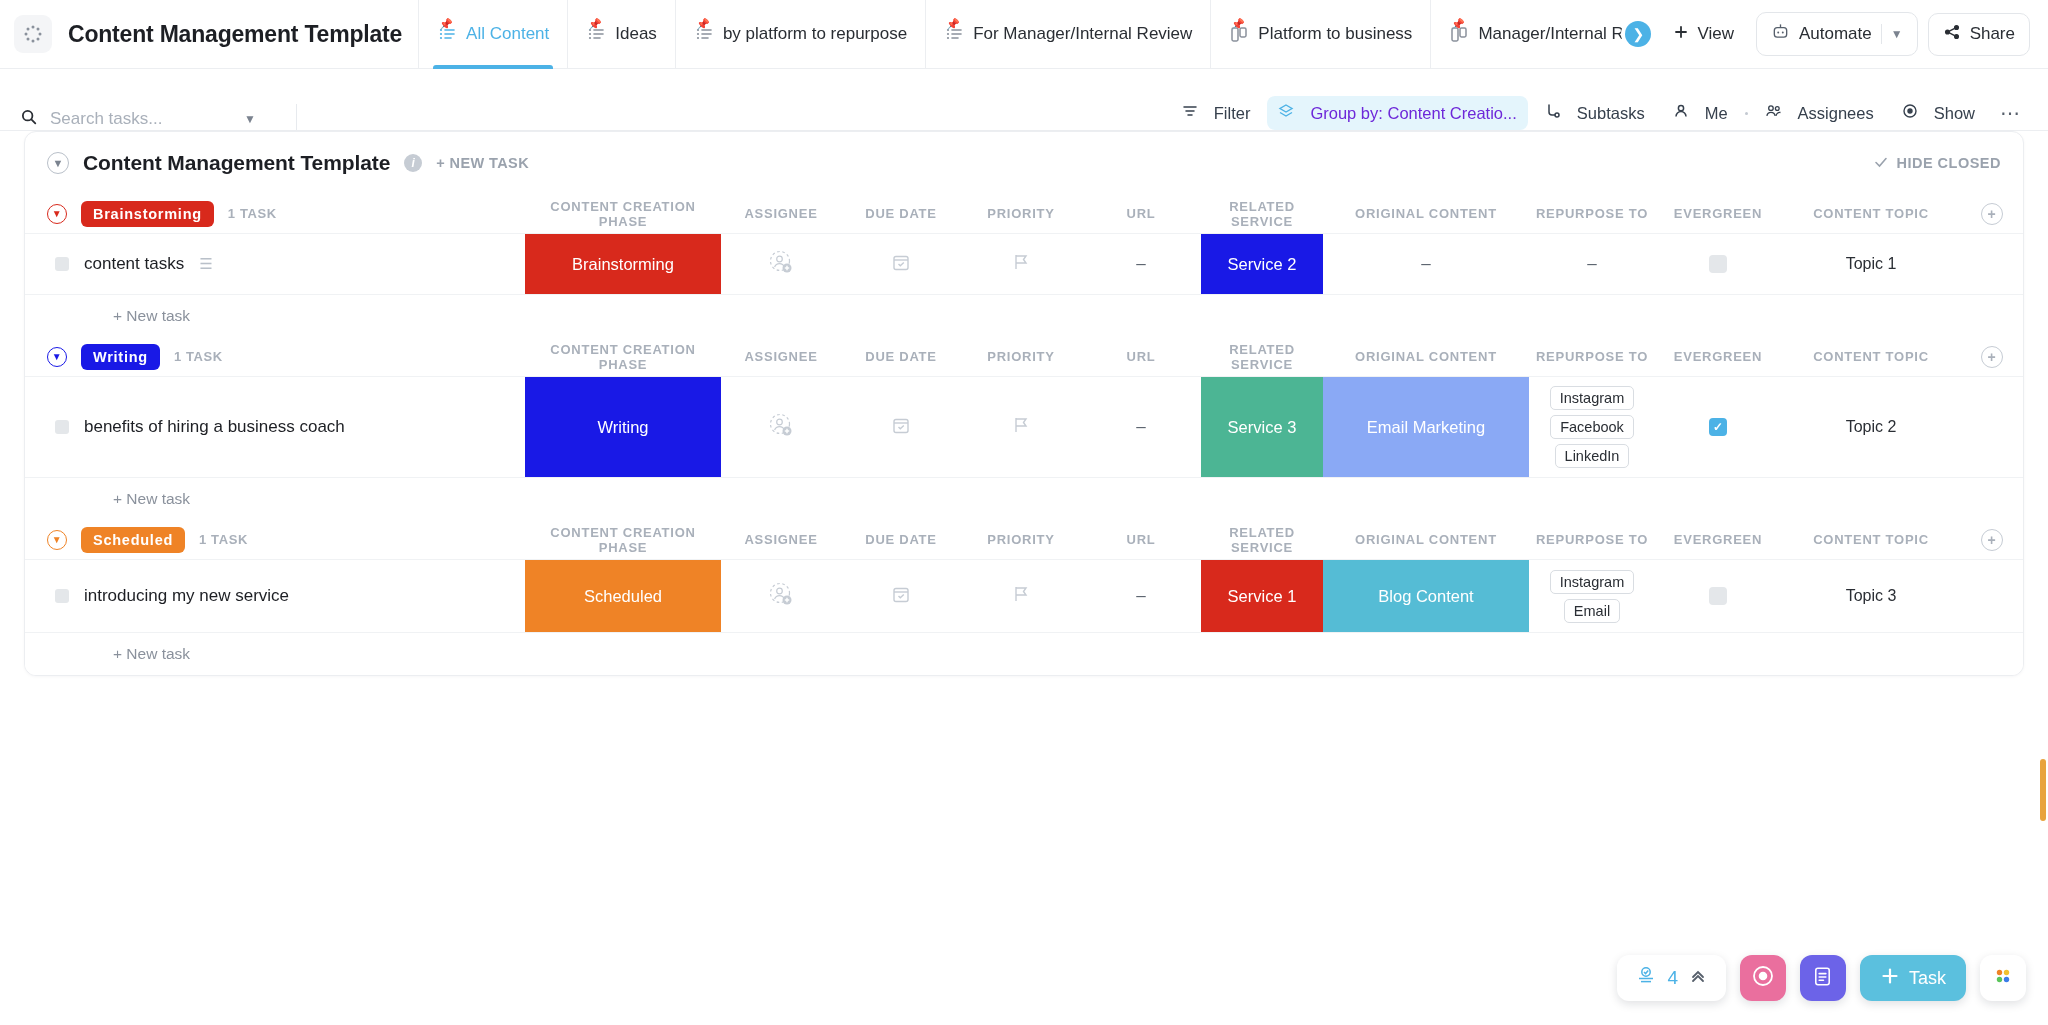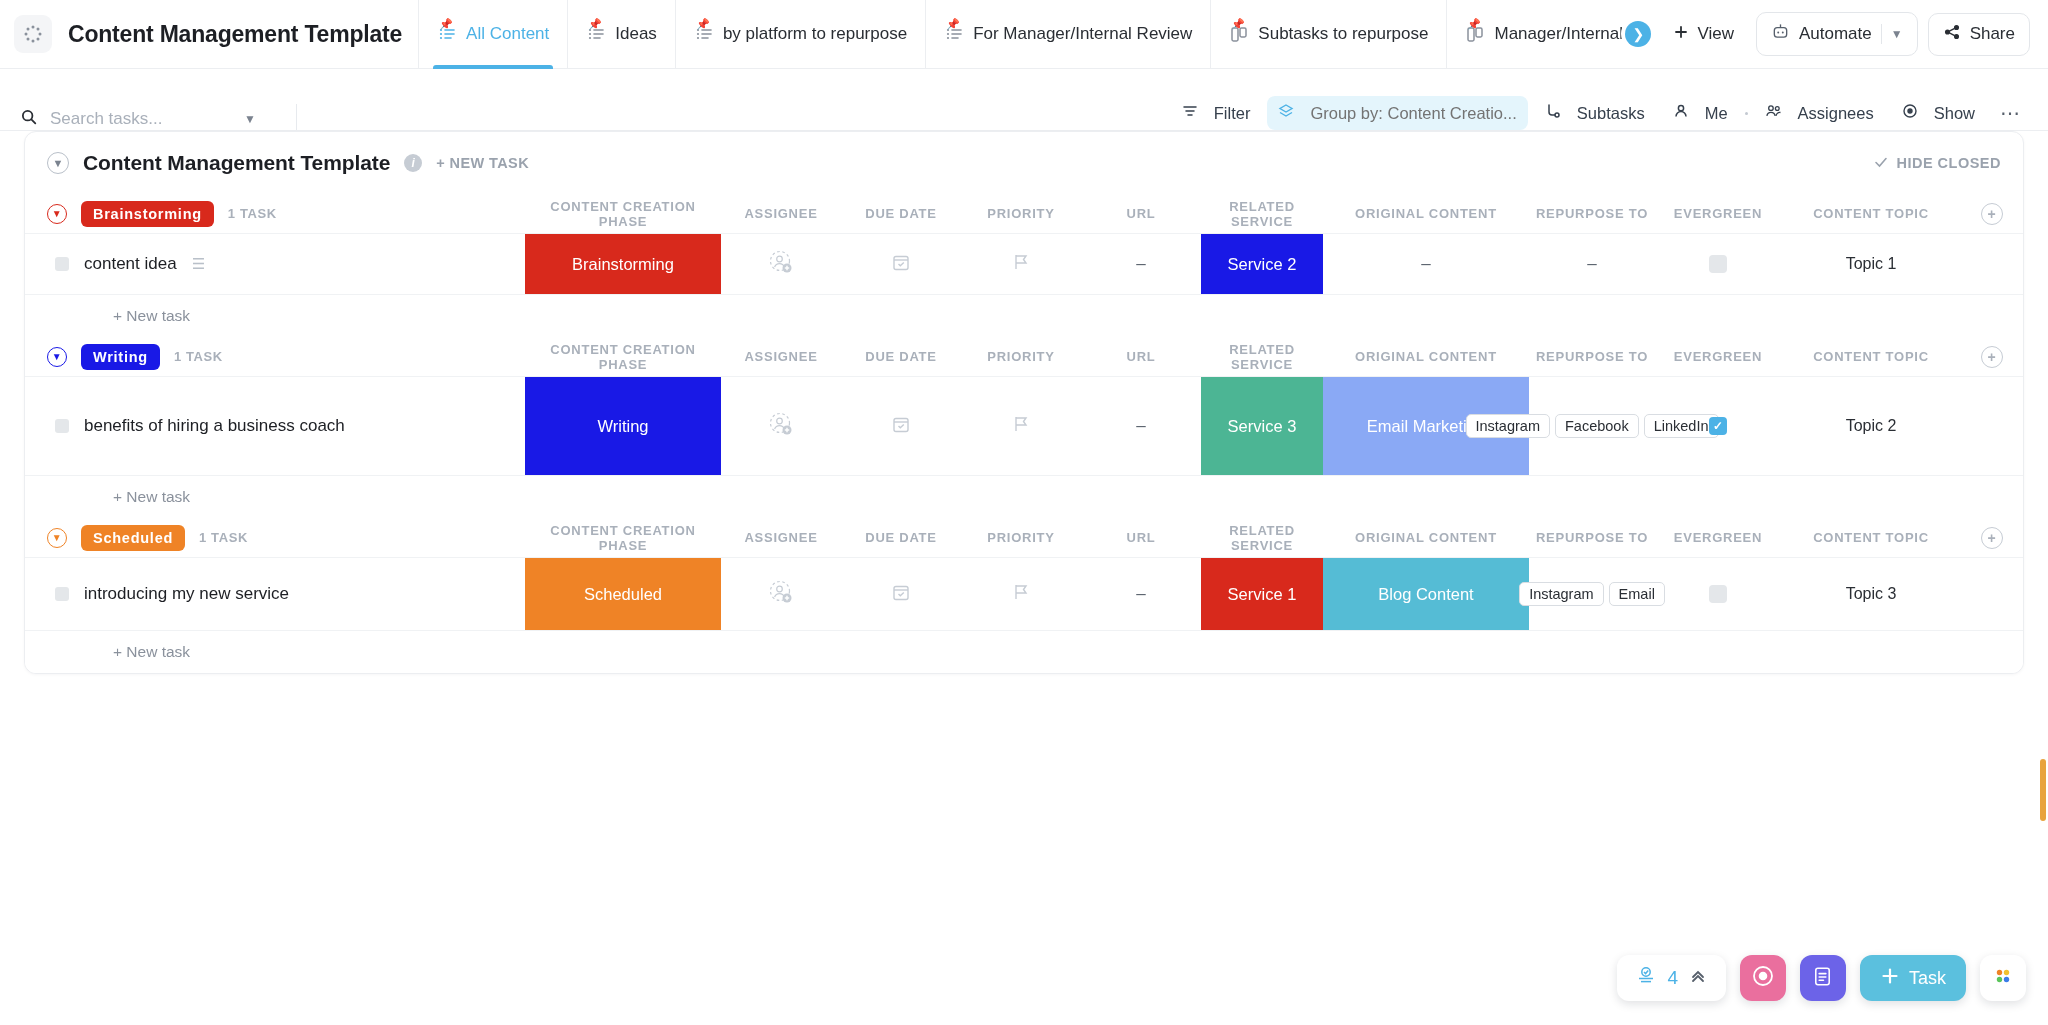--- a/index.html
+++ b/index.html
@@ -98,21 +98,21 @@
   .search-input::placeholder { color: #a9b0ba; }
   .vsep { width: 1px; height: 26px; background: #e7eaee; margin-left: 8px; }
   .filter-actions {
     margin-left: auto; display: flex; align-items: center; gap: 6px;
   }
   .fa-item {
     display: flex; align-items: center; gap: 16px;
     font-size: 16.5px; color: #36404d;
     padding: 7px 11px; border-radius: 8px; cursor: pointer; white-space: nowrap;
   }
-  .fa-item.hl { background: #e4f5fc; color: #737373; }
+  .fa-item.hl { background: #e4f5fc; color: #6d28d9; }
   .dot-sep { width: 3px; height: 3px; border-radius: 50%; background: #c3c9d1; }
   .kebab { letter-spacing: 2px; font-size: 20px; color: #565f6b; padding: 0 8px; cursor: pointer; }
 
   
   .canvas { background: #fff; padding: 0 24px; height: calc(1025px - 69px - 62px); position: relative; }
   .panel {
     margin-top: 0; background: #fff;
     border: 1px solid #eceef1; border-radius: 12px;
     box-shadow: 0 1px 3px rgba(16,24,40,.04);
     overflow: hidden;
@@ -202,21 +202,21 @@
   }
   .subtask-ico { color: #b9c0c9; font-size: 15px; letter-spacing: -1px; }
   .dash { color: #5a626d; font-size: 17px; }
 
   .color-cell {
     color: #fff; font-size: 16.5px;
     display: flex; align-items: center; justify-content: center;
     align-self: stretch; width: 100%;
   }
   .tag-list {
-    display: flex; flex-direction: row; align-items: center;
+    display: flex; flex-direction: column; align-items: center;
     gap: 5px; padding: 9px 0;
   }
   .tag {
     border: 1px solid #d9dde2; border-radius: 5px;
     background: #fff; font-size: 14.5px; color: #2a2e34;
     padding: 3px 9px; white-space: nowrap; cursor: pointer;
   }
   .chkbox {
     width: 18px; height: 18px; border-radius: 4px;
     background: #e4e7ea; cursor: pointer;
@@ -338,21 +338,21 @@
       <span>For Manager/Internal Review</span>
     </div>
     <div class="tab">
       <span class="tab-ico">
         <span class="pin-dot">📌</span>
         <svg width="20" height="20" viewBox="0 0 20 20" fill="none" stroke="#8a919c" stroke-width="1.5">
           <rect x="3" y="4" width="6" height="13" rx="1.4"></rect>
           <rect x="11" y="4" width="6" height="9" rx="1.4"></rect>
         </svg>
       </span>
-      <span>Subtasks to repurpose</span>
+      <span>Platform to business</span>
     </div>
     <div class="tab">
       <span class="tab-ico">
         <span class="pin-dot">📌</span>
         <svg width="20" height="20" viewBox="0 0 20 20" fill="none" stroke="#8a919c" stroke-width="1.5">
           <rect x="3" y="4" width="6" height="13" rx="1.4"></rect>
           <rect x="11" y="4" width="6" height="9" rx="1.4"></rect>
         </svg>
       </span>
       <span>Manager/Internal Review</span>
@@ -512,21 +512,21 @@
         <div class="c-ever hdr-cell">EVERGREEN</div>
         <div class="c-topic hdr-cell">CONTENT TOPIC</div>
         <div class="c-add hdr-cell">
           <span class="add-col-btn">+</span>
         </div>
       </div>
 
       <div class="grid-row task-row">
         <div class="c-name cell cell-name">
           <span class="task-chk"></span>
-          <span>content idea</span>
+          <span>content tasks</span>
           <span class="subtask-ico">☰</span>
         </div>
         <div class="c-phase cell">
           <span class="color-cell" style="background:#d8291c">Brainstorming</span>
         </div>
         <div class="c-assgn cell">
           <span>
             <svg width="26" height="26" viewBox="0 0 26 26" fill="none" stroke="#c6ccd4" stroke-width="1.2">
               <circle cx="12" cy="12" r="9.5" stroke-dasharray="2.6 2.6"></circle>
               <circle cx="11.5" cy="10" r="2.8"></circle>

